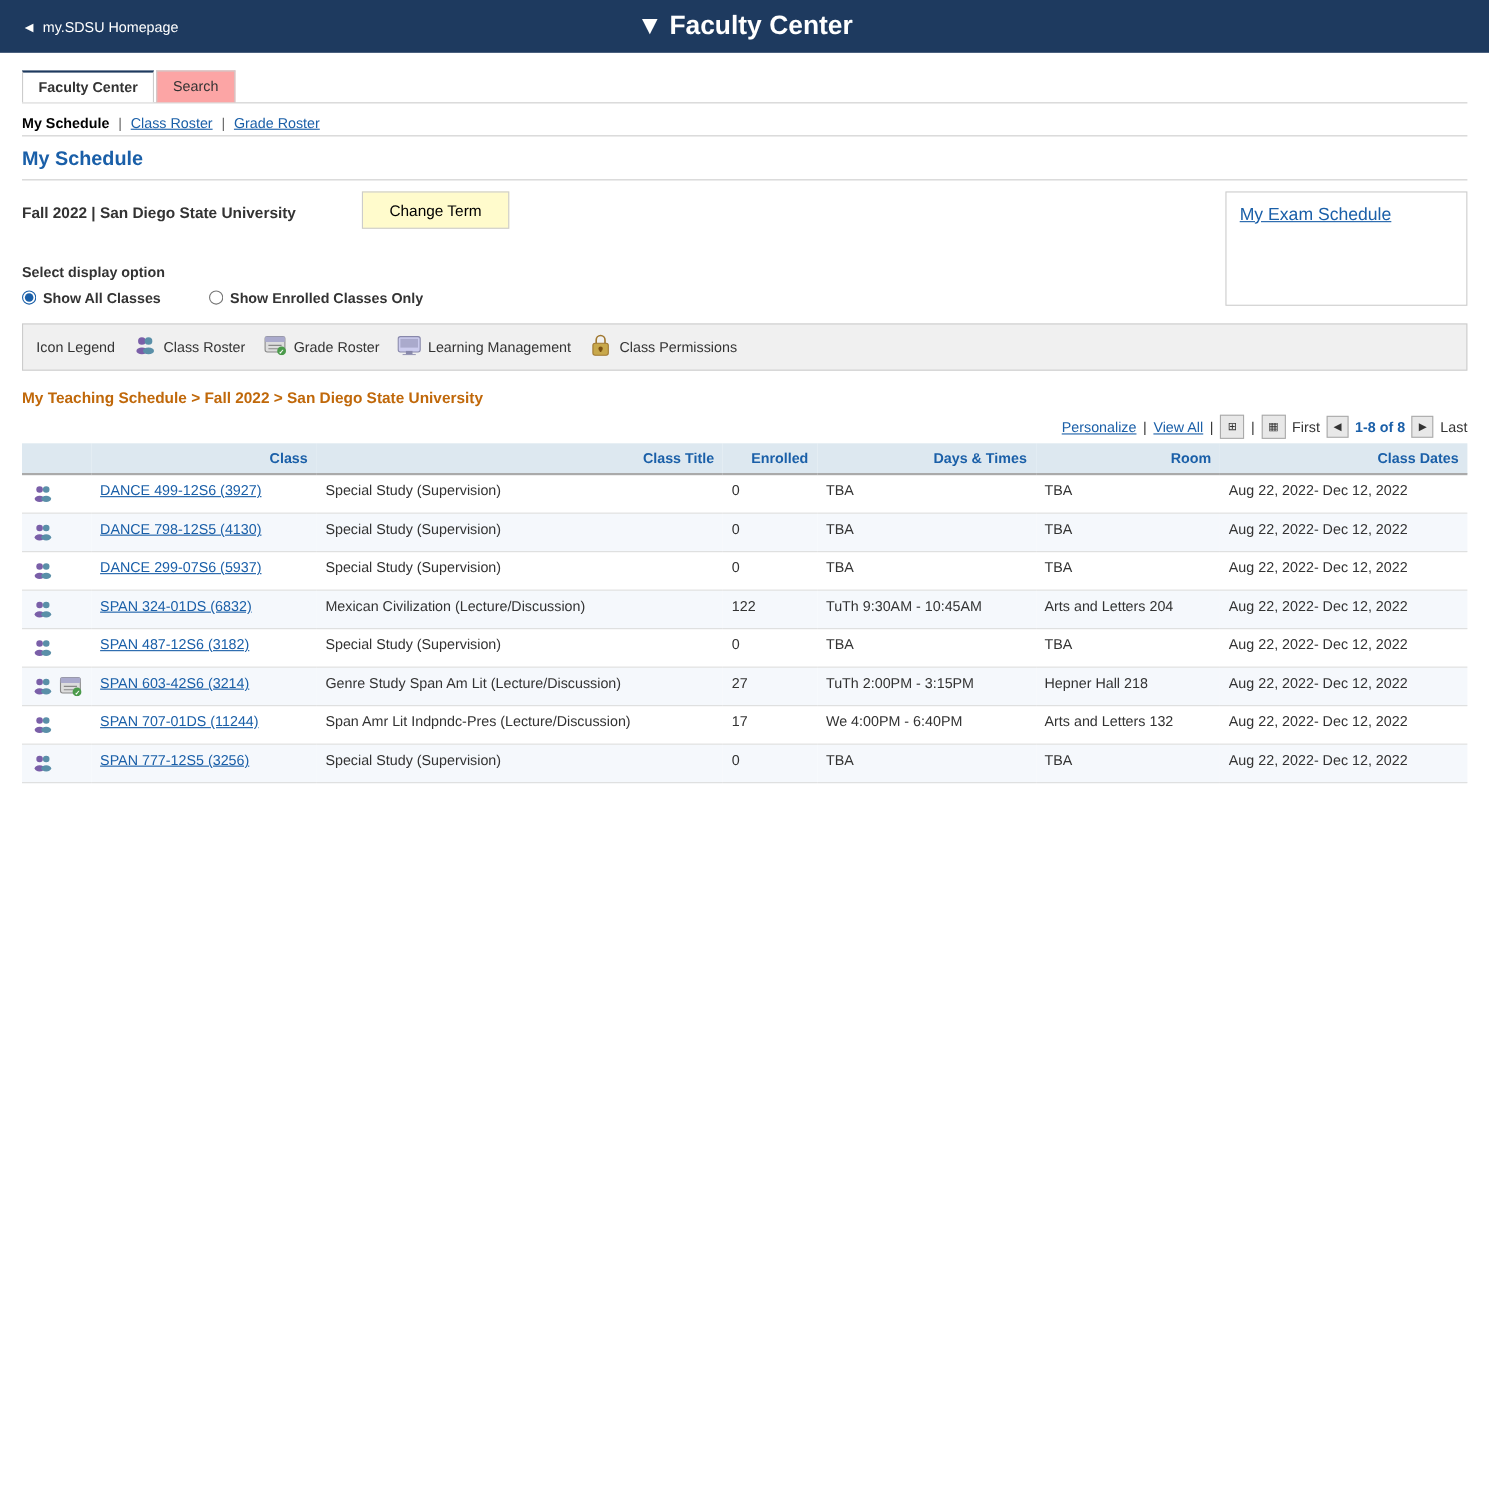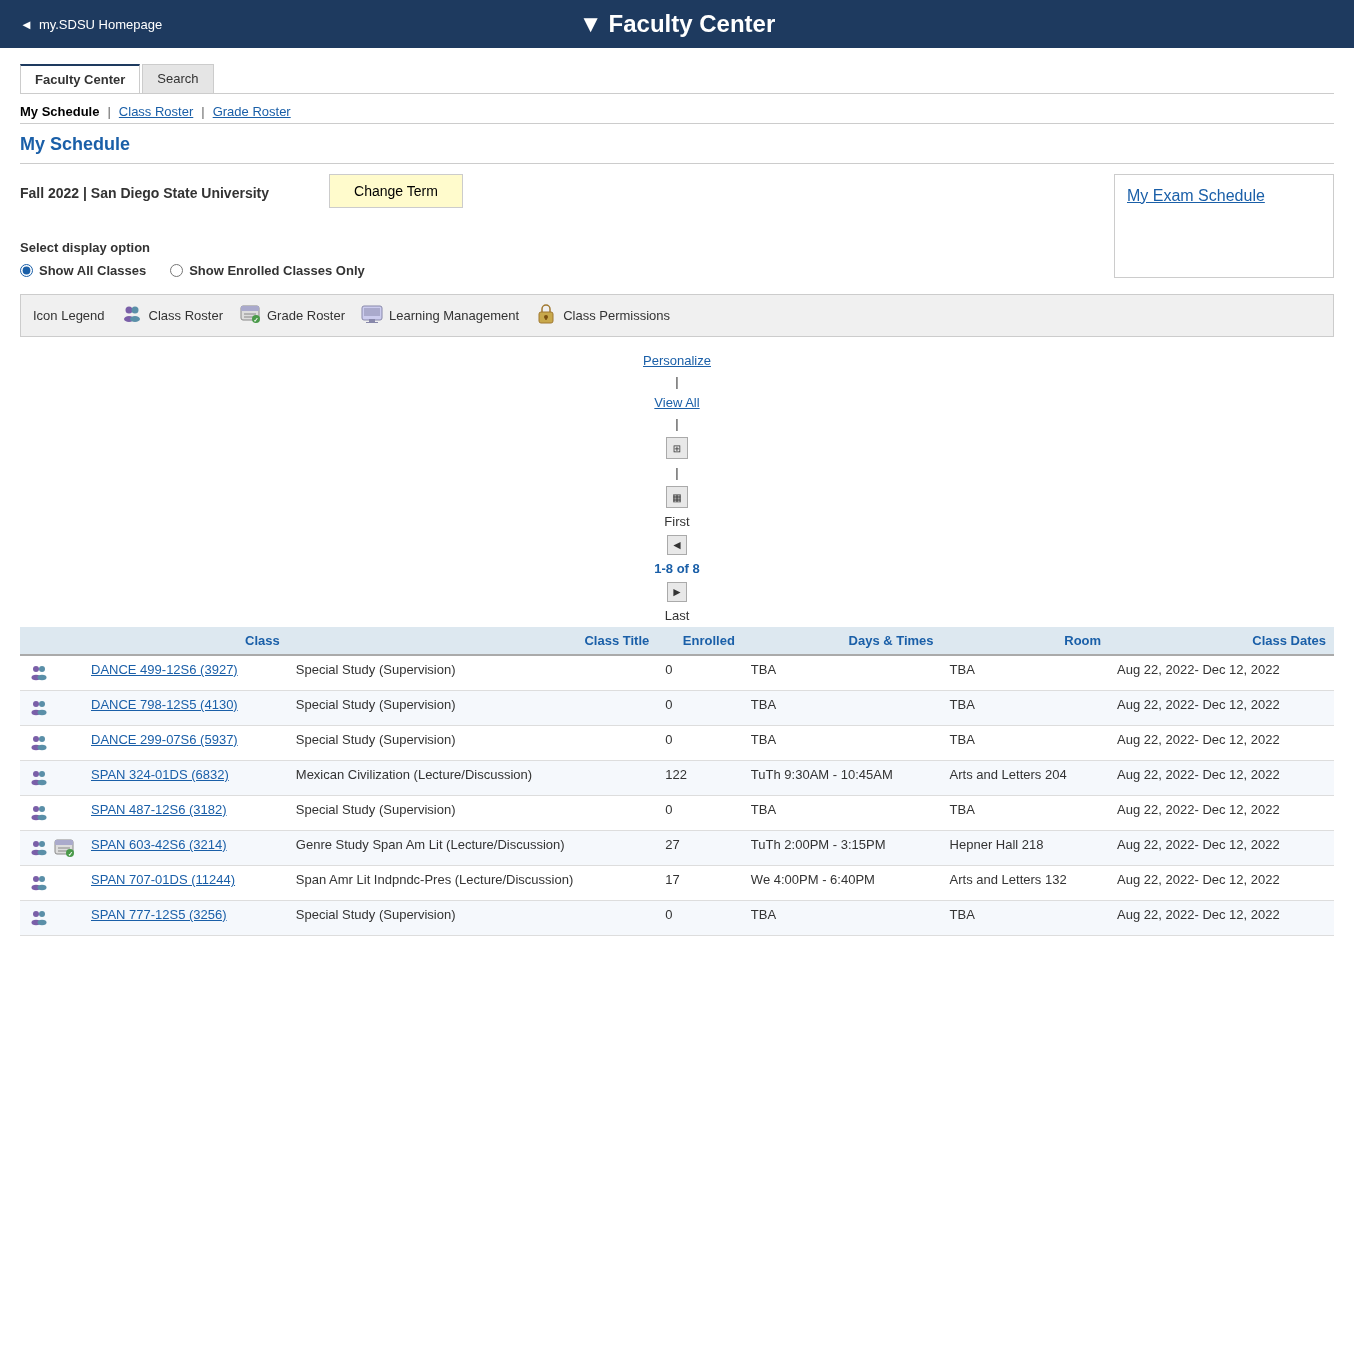--- a/index.html
+++ b/index.html
@@ -38,21 +38,21 @@
     .content { padding: 16px 20px; }
 
     .user-name { font-size: 20px; font-weight: bold; margin-bottom: 12px; }
 
     
     .tabs { display: flex; border-bottom: 1px solid #ccc; margin-bottom: 6px; }
     .tab {
       padding: 6px 14px;
       border: 1px solid #ccc;
       border-bottom: none;
-      background: #e5e5e5;
+      background: #fca5a5;
       cursor: pointer;
       font-size: 13px;
       color: #333;
     }
     .tab.active {
       background: #fff;
       font-weight: bold;
       border-top: 2px solid #1e3a5f;
     }
     .tab:not(:first-child) { margin-left: 2px; }
@@ -78,21 +78,21 @@
       border: 1px solid #ccc;
       padding: 8px 24px;
       cursor: pointer;
       font-size: 14px;
       margin-bottom: 20px;
       display: block;
     }
 
     .display-option { margin-top: 8px; }
     .display-option-label { font-weight: bold; margin-bottom: 8px; font-size: 13px; }
-    .radio-group { display: flex; gap: 24px; align-items: center; }
+    .radio-group { display: flex; gap: 44px; align-items: center; }
     .radio-option { display: flex; align-items: center; gap: 6px; font-size: 13px; cursor: pointer; }
     .radio-option input[type="radio"] { accent-color: #1a5fa8; }
     .radio-option label { font-weight: bold; cursor: pointer; }
 
     .exam-link { color: #1a5fa8; text-decoration: underline; cursor: pointer; font-size: 16px; }
 
     
     .icon-legend {
       background: #f0f0f0;
       border: 1px solid #ccc;
@@ -113,21 +113,20 @@
       margin-bottom: 8px;
     }
 
     .table-controls {
       display: flex;
       align-items: center;
       justify-content: flex-end;
       gap: 6px;
       margin-bottom: 4px;
       font-size: 13px;
-      flex-direction: column;
     }
     .personalize-link { color: #1a5fa8; text-decoration: underline; cursor: pointer; }
     .view-all-link { color: #1a5fa8; text-decoration: underline; cursor: pointer; }
     .pagination-info { font-weight: bold; color: #1a5fa8; }
     .nav-btn {
       background: #e8e8e8;
       border: 1px solid #aaa;
       width: 20px; height: 20px;
       display: inline-flex; align-items: center; justify-content: center;
       cursor: pointer; font-size: 12px;
@@ -270,20 +269,21 @@
           <path d="M7 9 V6 A4 4 0 0 1 15 6 V9" fill="none" stroke="#a07830" stroke-width="1.5"></path>
           <circle cx="11" cy="14" r="2" fill="#7a5010"></circle>
           <line x1="11" y1="14" x2="11" y2="17" stroke="#7a5010" stroke-width="1.5"></line>
         </svg>
       </span>
       <span>Class Permissions</span>
     </span>
   </div>
 
   <div>
+    <div class="table-section-title">My Teaching Schedule &gt; Fall 2022 &gt; San Diego State University</div>
 
     <div class="table-controls">
       <span class="personalize-link">Personalize</span>
       <span>|</span>
       <span class="view-all-link">View All</span>
       <span>|</span>
       <span class="grid-icon">⊞</span>
       <span>|</span>
       <span class="grid-icon">▦</span>
       <span>First</span>

